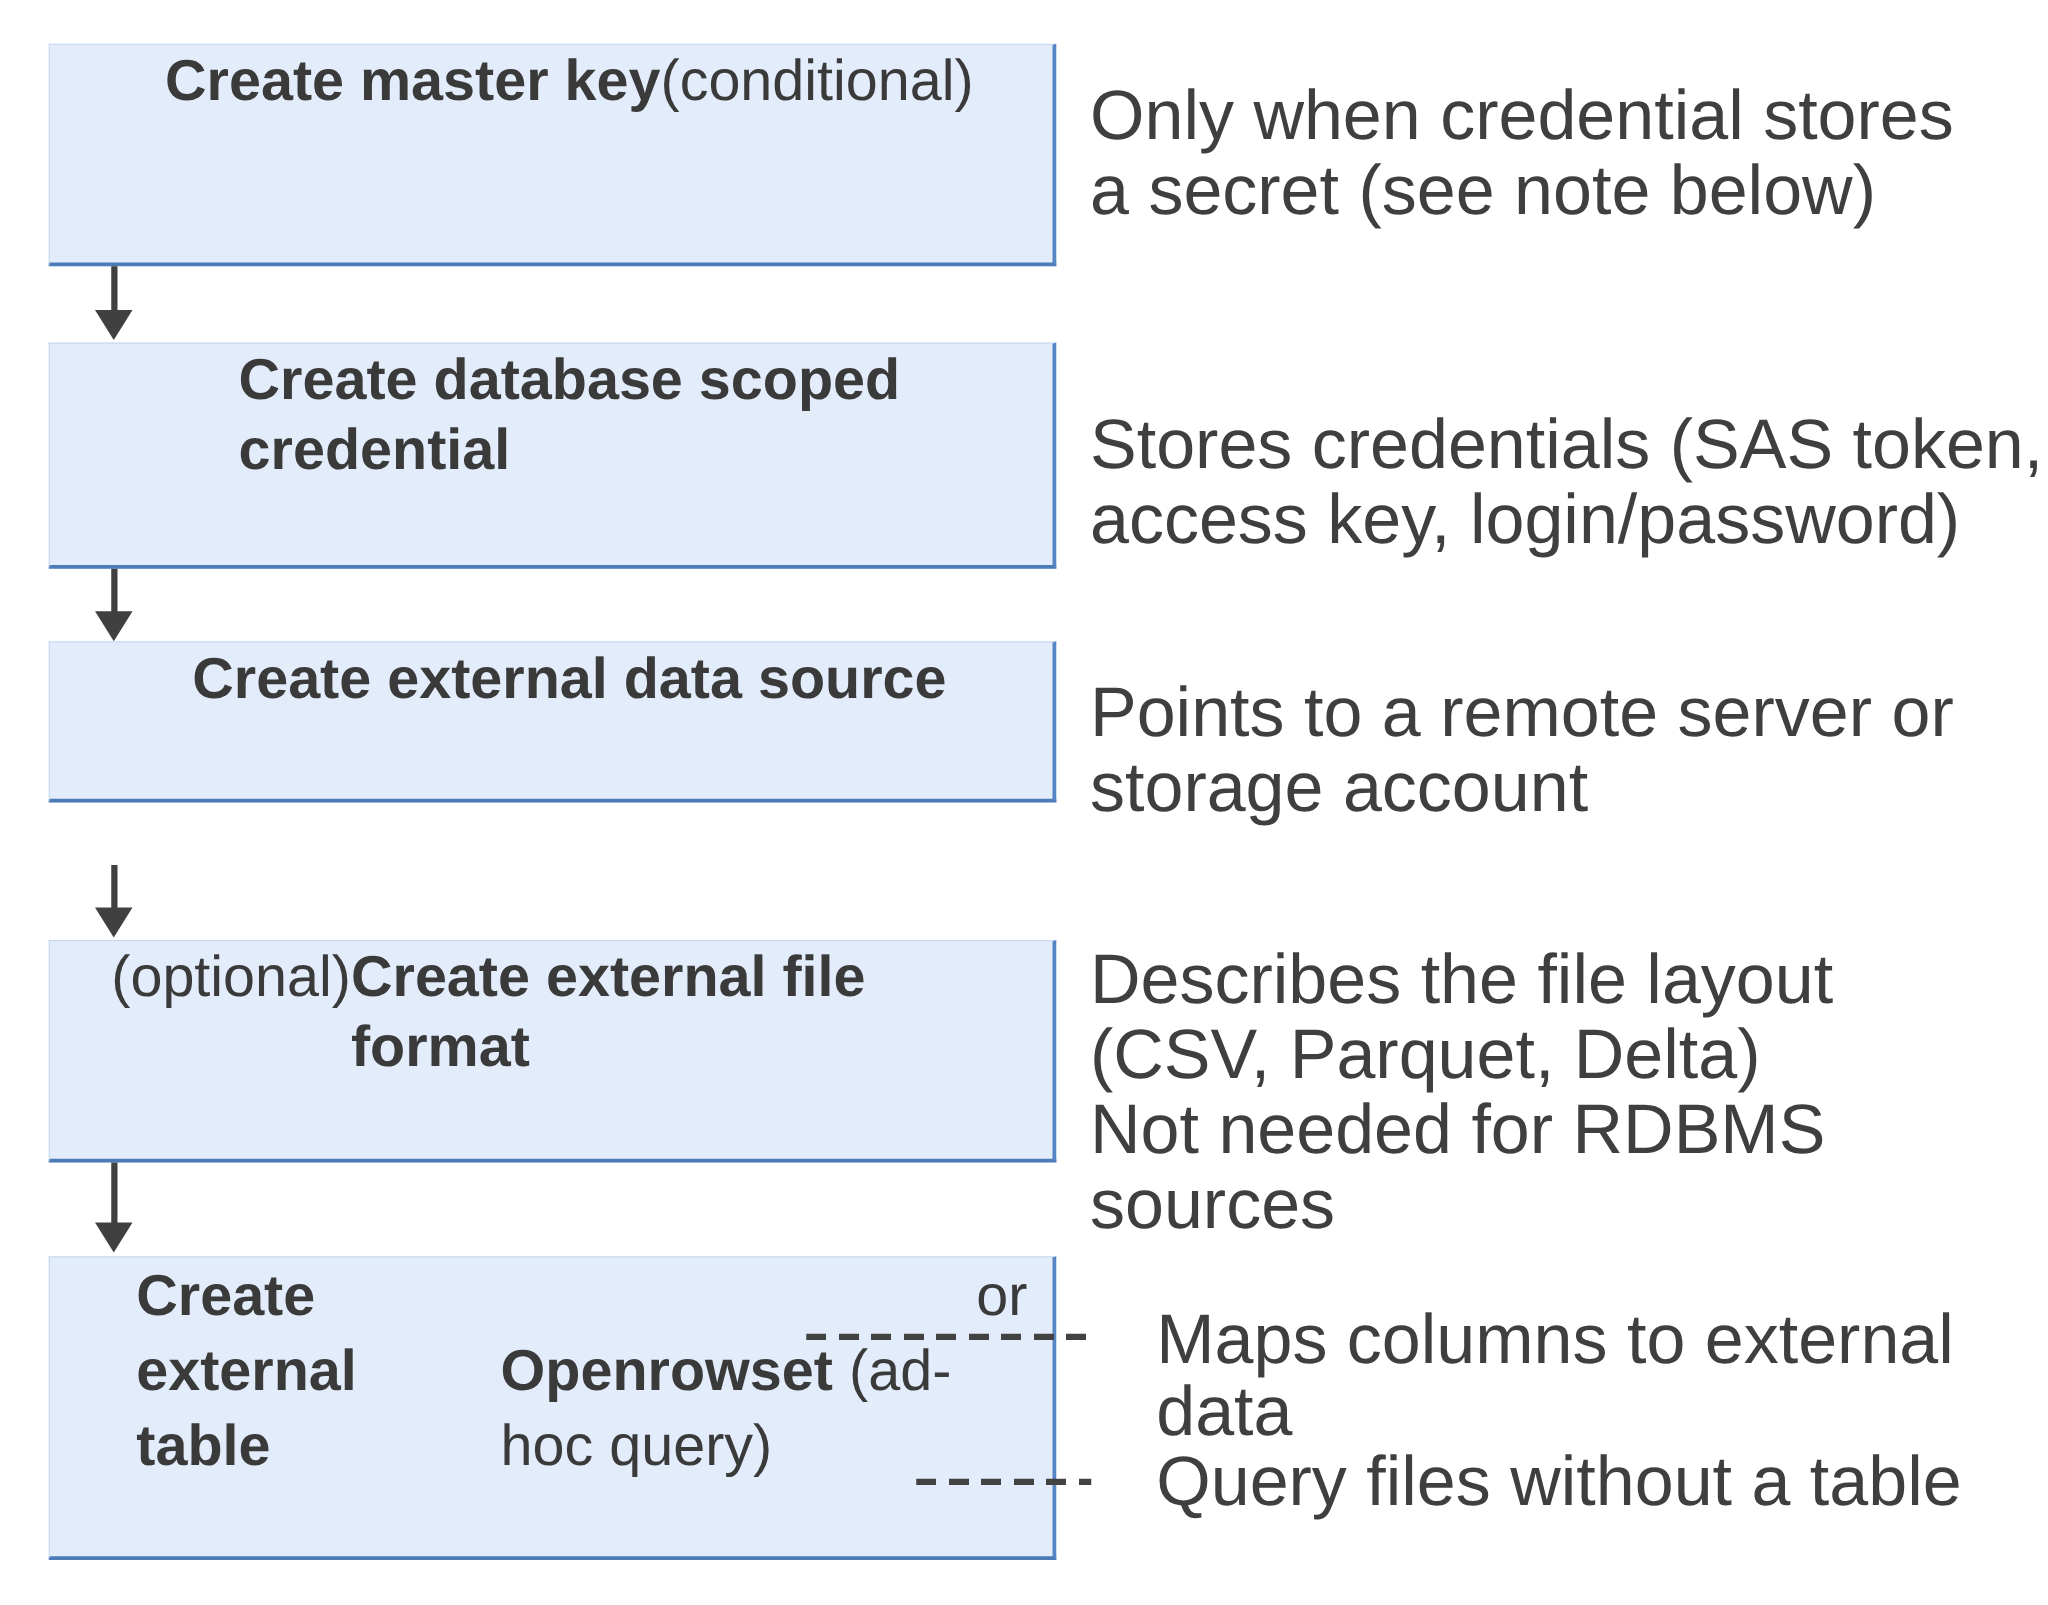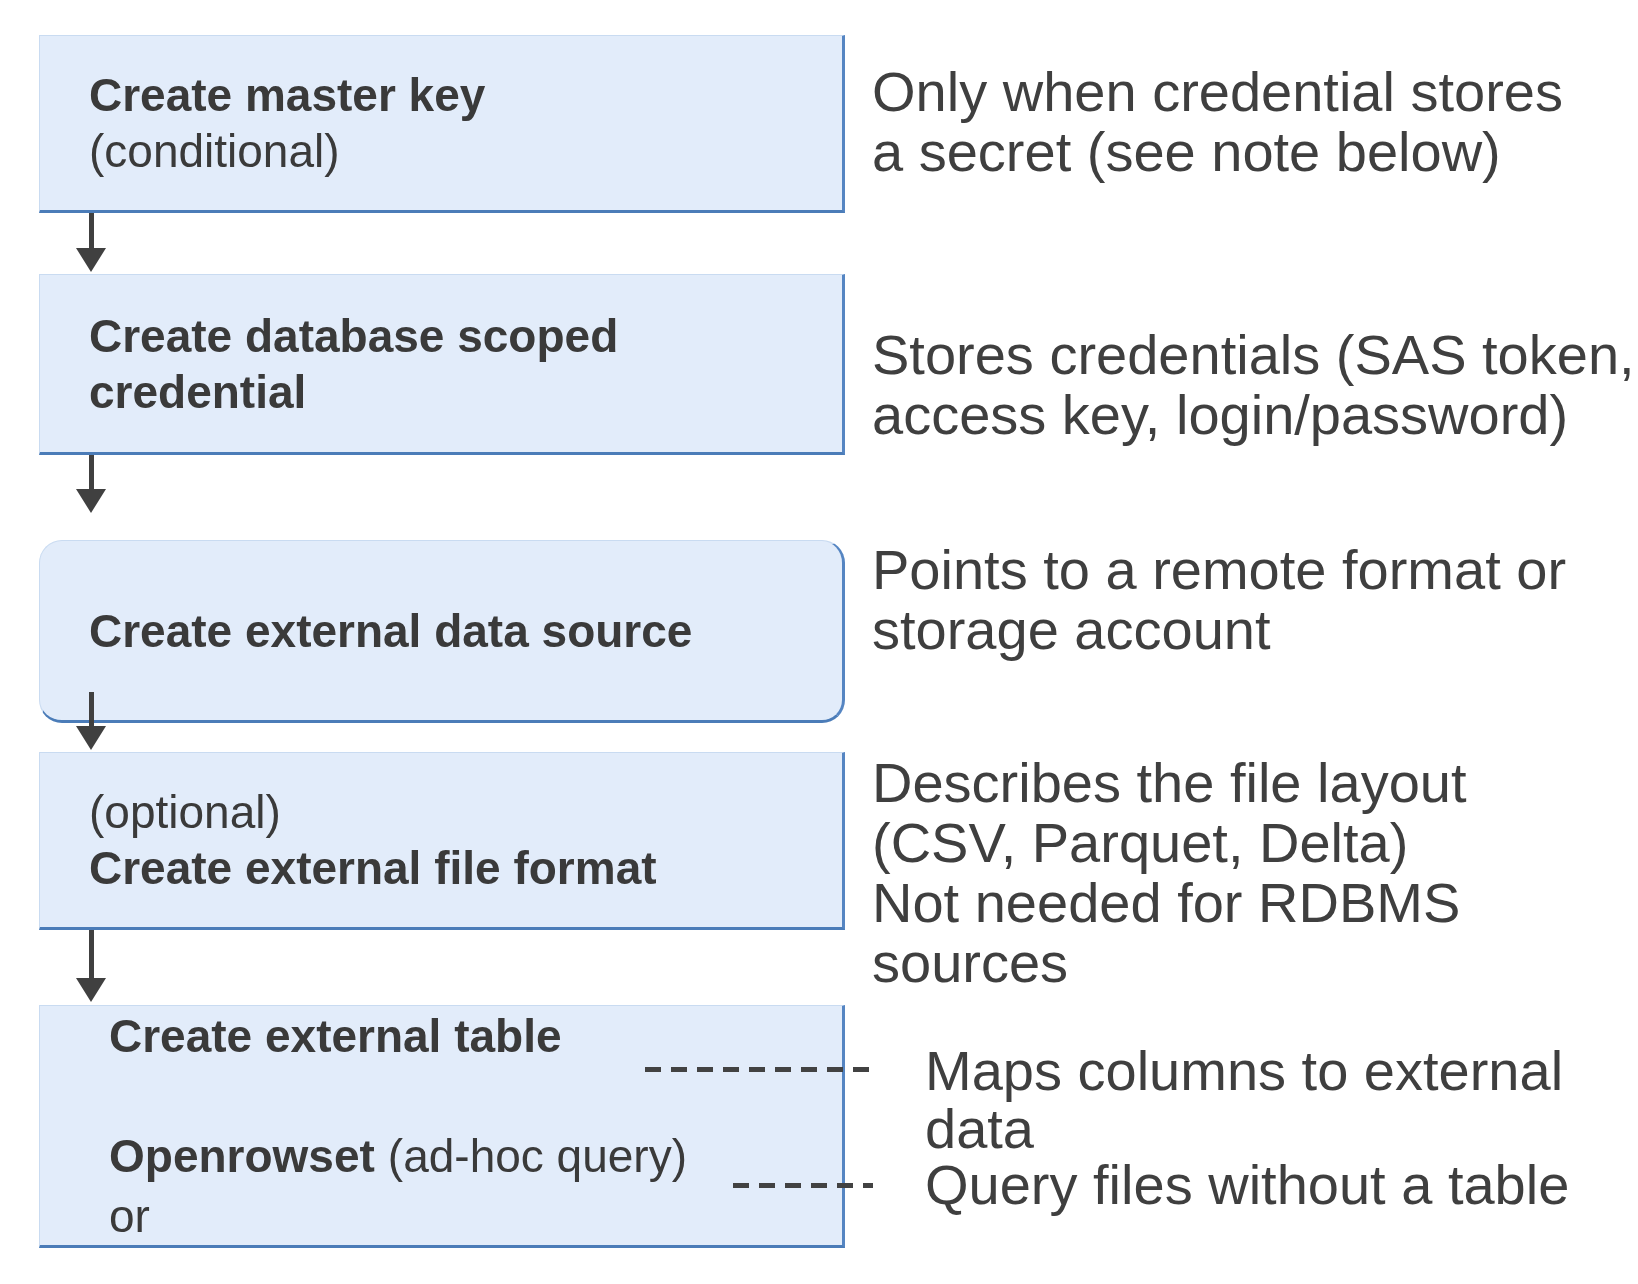--- a/index.html
+++ b/index.html
@@ -14,21 +14,21 @@
   
   .step-box {
     position:absolute;
     left:39px; width:806px;
     background:#e2ecfa;
     border-top:1px solid #c9dbf1;
     border-left:1px solid #c9dbf1;
     border-right:3px solid #5585c2;
     border-bottom:3px solid #4b7cb8;
     box-sizing:border-box;
-    display:flex; flex-direction:column; justify-content:center;
+    display:flex; flex-direction:row; justify-content:center;
     padding-left:49px; padding-right:20px;
   }
   .t-line { font-size:46px; line-height:56px; color:#3a3a3a; white-space:pre-line; }
   .t-bold { font-weight:bold; }
   .t-reg  { font-weight:normal; }
   .box5 .t-line { line-height:60px;margin-left:20px; }
   .inline-reg { font-weight:normal; margin-left:13px; }
 
   
   .flow-arrow { position:absolute; left:76px; width:30px; }
@@ -81,24 +81,24 @@
 credential</div>
   </div>
   <div class="note" style="top:308px;margin-top:17px;">Stores credentials (SAS token,
 access key, login/password)</div>
 
   <div class="flow-arrow" style="top:455px; height:58px;">
     <div class="stem"></div>
     <div class="head"></div>
   </div>
 
-  <div class="step-box" style="top:540px; height:183px;border-radius:23px;">
+  <div class="step-box" style="top:513px; height:129px;">
     <div class="t-line t-bold">Create external data source</div>
   </div>
-  <div class="note" style="top:540px;">Points to a remote format or
+  <div class="note" style="top:540px;">Points to a remote server or
 storage account</div>
 
   <div class="flow-arrow" style="top:692px; height:58px;">
     <div class="stem"></div>
     <div class="head"></div>
   </div>
 
   <div class="step-box" style="top:752px; height:178px;">
     <div class="t-line t-reg">(optional)</div>
     <div class="t-line t-bold">Create external file format</div>

